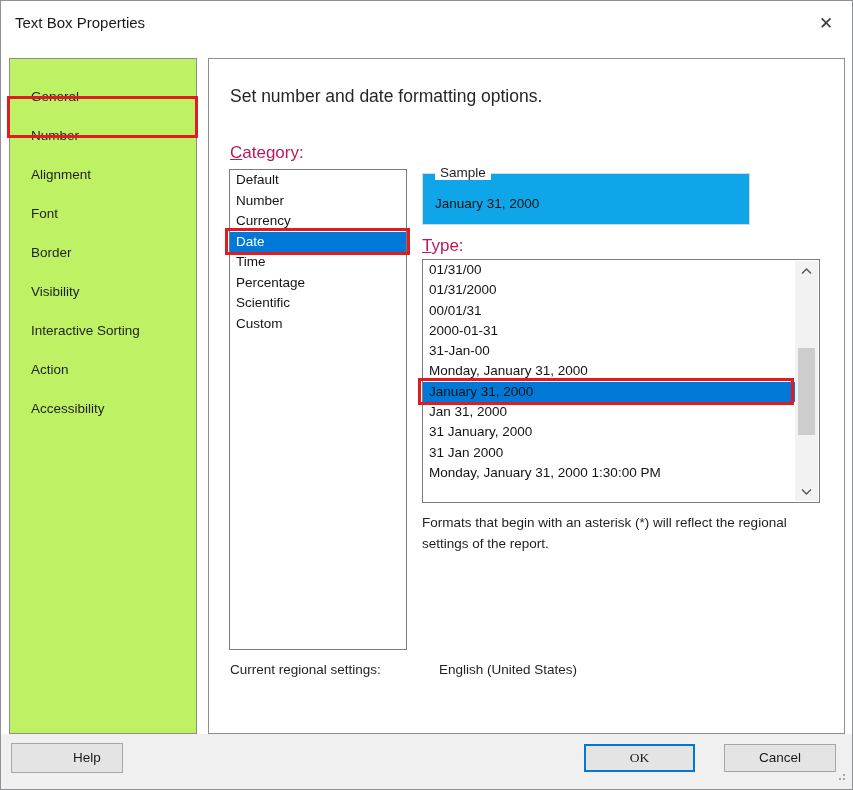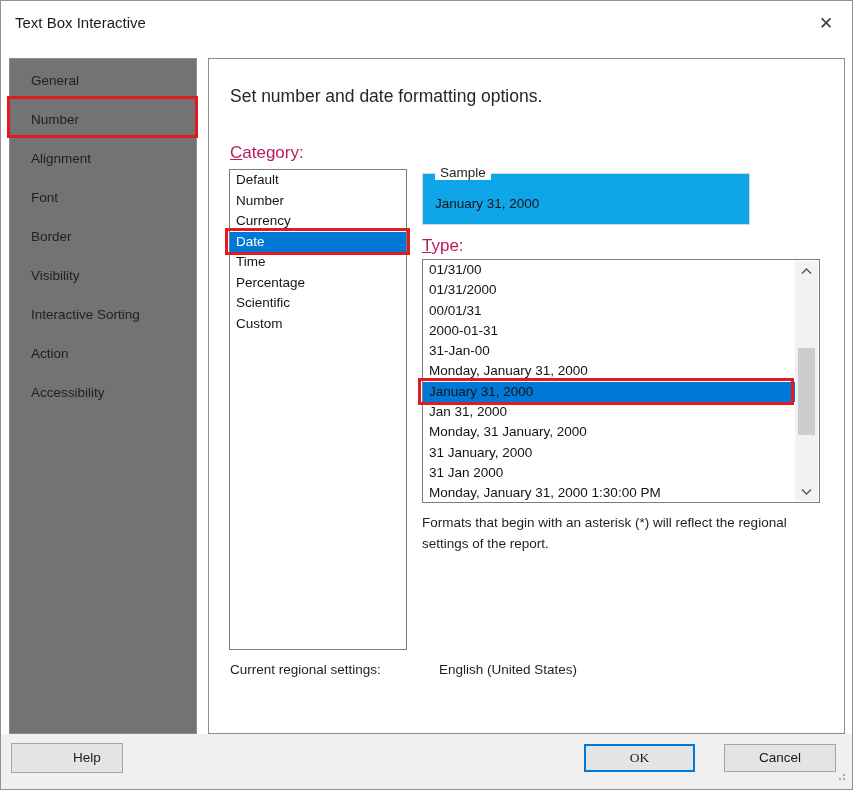--- a/index.html
+++ b/index.html
@@ -9,21 +9,21 @@
           border:1px solid #8f9193;overflow:hidden;}
 
   
   .titlebar{position:absolute;left:0;top:0;right:0;height:48px;background:#fff;}
   .title{position:absolute;left:14px;top:13px;font-size:15px;color:#1a1a1a;}
   .close{position:absolute;right:11px;top:8px;width:30px;height:30px;line-height:30px;
          text-align:center;font-size:17px;color:#3c3c3c;cursor:pointer;}
 
   
   .sidebar{position:absolute;left:8px;top:57px;width:188px;height:676px;
-           border:1px solid #8b8e90;background:#737373;padding-top:2px;}
+           border:1px solid #8b8e90;background:#bef264;padding-top:18px;}
   .side-item{height:39px;line-height:39px;padding-left:21px;font-size:13.5px;color:#1f1f1f;cursor:default;}
 
   
   .main{position:absolute;left:207px;top:57px;width:637px;height:676px;
         border:1px solid #8b8e90;background:#fff;}
   .heading{position:absolute;left:21px;top:27px;font-size:17.5px;color:#262626;}
   .fieldlabel{position:absolute;font-size:17px;color:#be185d;}
   .ak{text-decoration:underline;}
 
   
@@ -72,21 +72,21 @@
   .btn-cancel{left:723px;top:10px;width:112px;height:28px;line-height:26px;}
   .grip{position:absolute;right:7px;bottom:9px;width:2px;height:2px;background:#a8a8a8;
         box-shadow:-4px 0 0 #a8a8a8,0 -4px 0 #a8a8a8;}
 </style>
 </head>
 <body>
 
 <div class="dialog">
 
   <div class="titlebar">
-    <span class="title">Text Box Interactive</span>
+    <span class="title">Text Box Properties</span>
     <span class="close">✕</span>
   </div>
 
   <div class="sidebar">
     <div class="side-item">General</div>
     <div class="side-item">Number</div>
     <div class="side-item">Alignment</div>
     <div class="side-item">Font</div>
     <div class="side-item">Border</div>
     <div class="side-item">Visibility</div>
@@ -119,21 +119,20 @@
     <div class="fieldlabel" style="left:213px;top:177px;"><span class="ak">T</span><span>ype:</span></div>
     <div class="type-list">
       <div class="type-row">01/31/00</div>
       <div class="type-row">01/31/2000</div>
       <div class="type-row">00/01/31</div>
       <div class="type-row">2000-01-31</div>
       <div class="type-row">31-Jan-00</div>
       <div class="type-row">Monday, January 31, 2000</div>
       <div class="type-row row-sel">January 31, 2000</div>
       <div class="type-row">Jan 31, 2000</div>
-      <div class="type-row">Monday, 31 January, 2000</div>
       <div class="type-row">31 January, 2000</div>
       <div class="type-row">31 Jan 2000</div>
       <div class="type-row">Monday, January 31, 2000 1:30:00 PM</div>
       <div class="sb">
         <div class="sb-btn sb-up">
           <svg width="11" height="7" viewBox="0 0 11 7">
               <polyline points="1,5.5 5.5,1 10,5.5" fill="none" stroke="#555" stroke-width="1.4"></polyline>
             </svg>
         </div>
         <div class="sb-thumb"></div>

